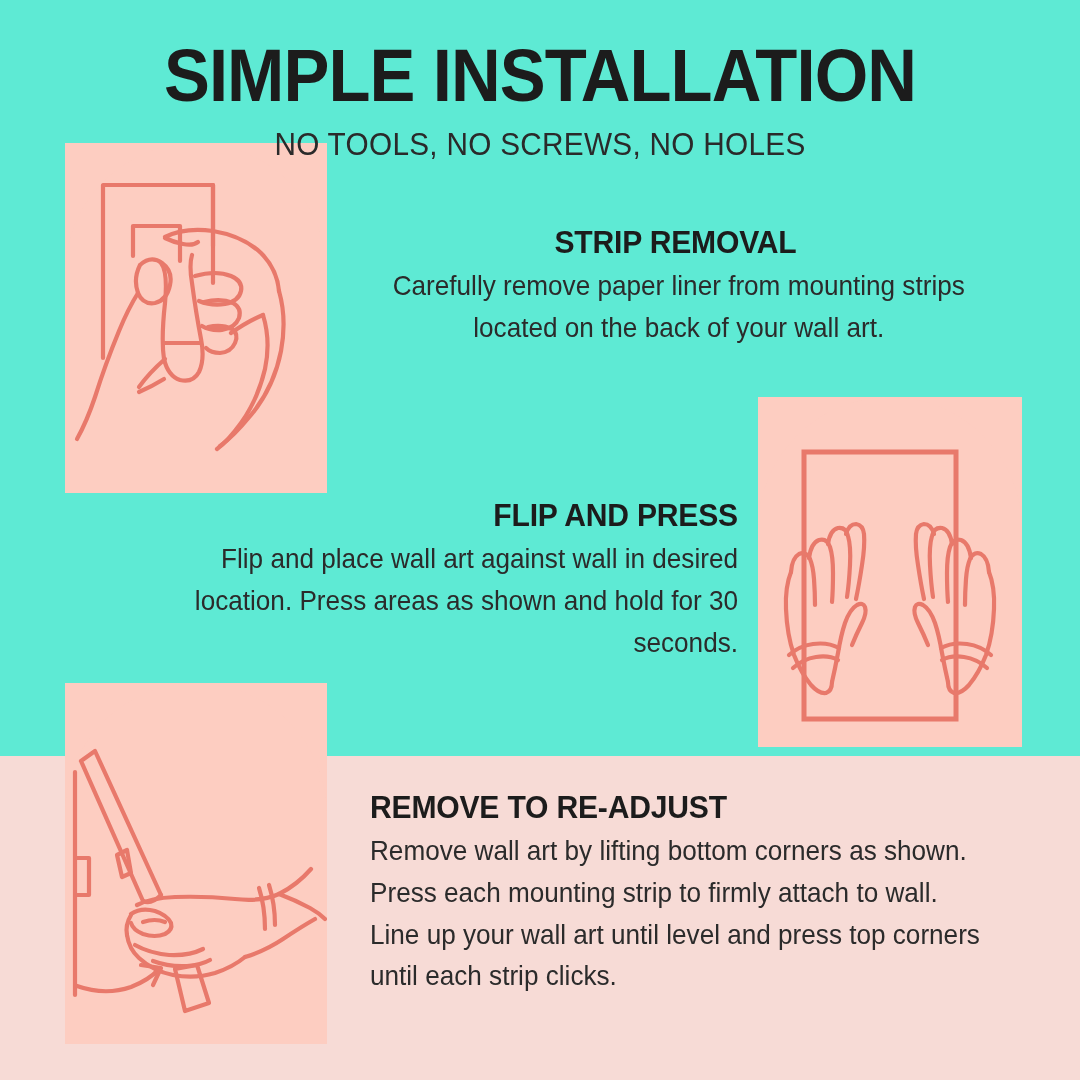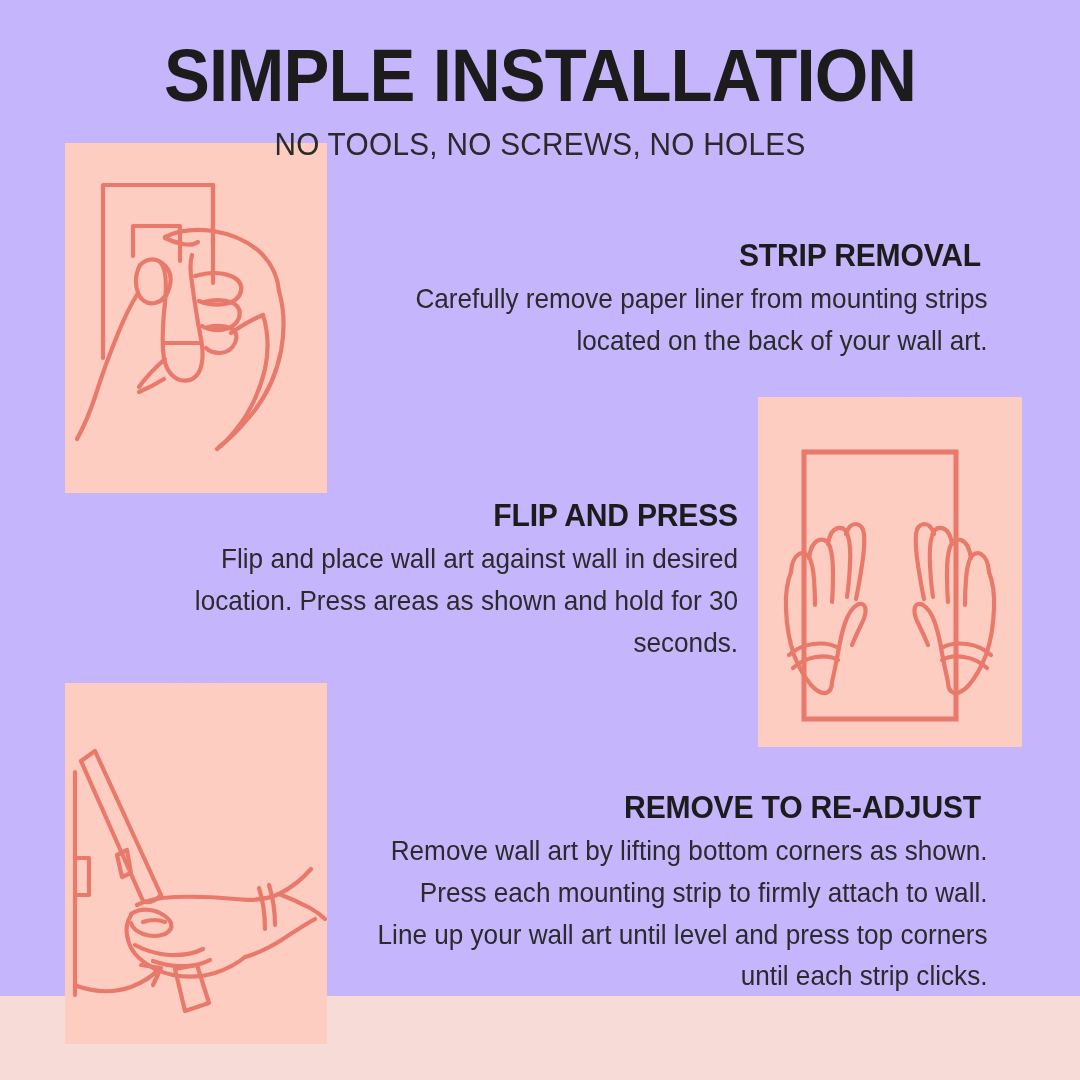--- a/index.html
+++ b/index.html
@@ -11,22 +11,22 @@
     height: 1080px;
     background: #F7DBD6;
     font-family: "Liberation Sans", sans-serif;
     overflow: hidden;
     position: relative;
   }
 
   #page {
     position: relative;
     width: 1080px;
-    height: 996px;
-    background: #c4b5fd;
+    height: 756px;
+    background: #5eead4;
   }
 
   
   .header {
     position: absolute;
     left: 0;
     top: 0;
     width: 1080px;
     text-align: center;
     z-index: 5;
@@ -89,29 +89,29 @@
   .step-body {
     margin: 0;
     font-family: "Liberation Sans", sans-serif;
     font-size: 27.5px;
     line-height: 1.52;
     font-weight: 400;
     color: #2B2B2B;
     transform: scaleX(0.95);
   }
 
-  #step-1 { left: 370px; top: 237px; width: 650px; text-align: right; }
+  #step-1 { left: 370px; top: 224px; width: 650px; text-align: center; }
   #step-1 .step-heading { transform-origin: left center; }
   #step-1 .step-body    { transform-origin: left center; }
 
   #step-2 { left: 88px; top: 497px; width: 650px; text-align: right; }
   #step-2 .step-heading { transform-origin: right center; }
   #step-2 .step-body    { transform-origin: right center; }
 
-  #step-3 { left: 370px; top: 789px; width: 650px; text-align: right; }
+  #step-3 { left: 370px; top: 789px; width: 650px; text-align: left; }
   #step-3 .step-heading { transform-origin: left center; }
   #step-3 .step-body    { transform-origin: left center; }
 </style>
 </head>
 <body>
 
 <div id="page">
 
   <div class="header">
     <h1 class="title">SIMPLE INSTALLATION</h1>

